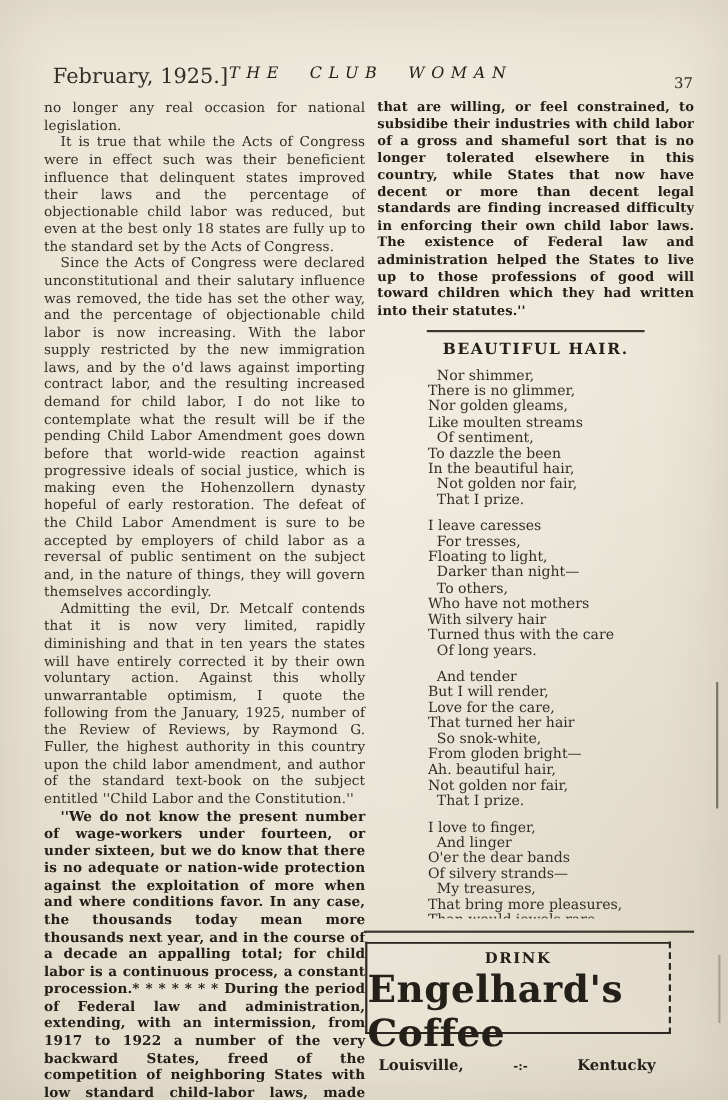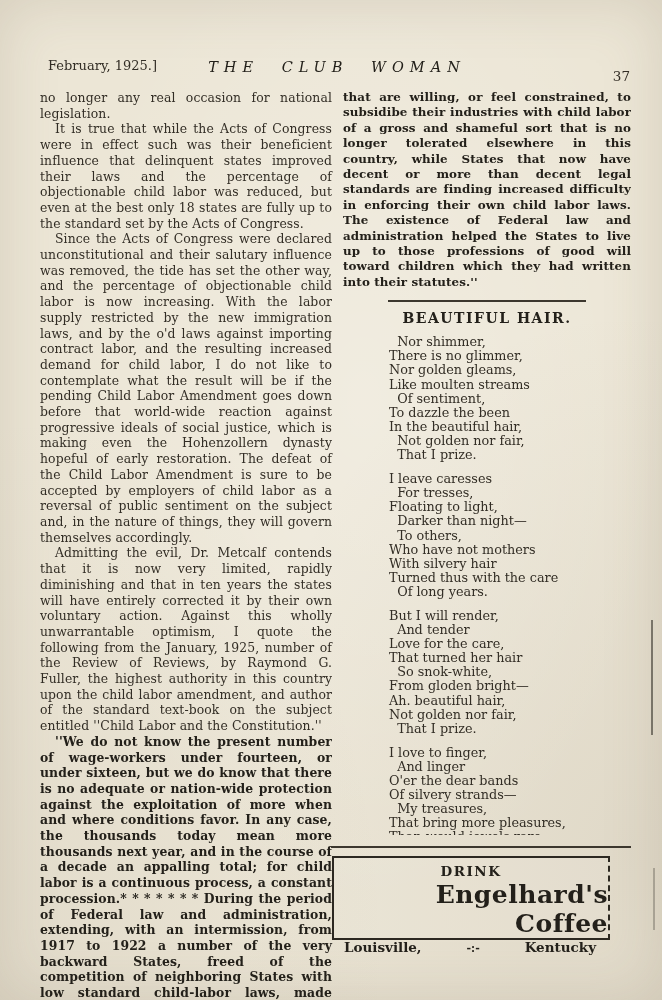--- a/index.html
+++ b/index.html
@@ -18,21 +18,21 @@
     background:
       radial-gradient(ellipse at 55% 40%, rgba(255,255,255,0.25), rgba(0,0,0,0) 60%),
       radial-gradient(ellipse at 95% 85%, rgba(120,105,80,0.10), rgba(0,0,0,0) 45%),
       radial-gradient(ellipse at 5% 95%, rgba(120,105,80,0.08), rgba(0,0,0,0) 40%),
       var(--paper);
     color:var(--ink);
     box-shadow:inset 0 0 60px rgba(110,95,70,0.18);
   }
   
   .header{position:absolute;left:40px;right:28px;top:58px;height:26px;}
-  .header .date{position:absolute;left:8px;top:0;font-size:13px;}
+  .header .date{position:absolute;left:8px;top:0;font-size:19px;}
   .header .title{
     position:absolute;left:0;right:0;top:1px;text-align:center;
     font-style:italic;font-size:14.5px;letter-spacing:6px;word-spacing:12px;
     color:var(--ink-bold);
   }
   .header .pageno{position:absolute;right:4px;top:10px;font-size:13.5px;}
   
   .col{position:absolute;top:90px;}
   .col-left{left:40px;width:292px;}
   .col-right{left:343px;width:288px;height:745px;overflow:hidden;}
@@ -57,21 +57,21 @@
   .ad-box{
     position:absolute;left:332px;top:856px;width:274px;height:80px;
     border:2px solid #2c2821;border-right-style:dashed;
     background:rgba(255,255,255,0.08);
   }
   .ad-drink{
     text-align:center;font-weight:bold;font-size:13.5px;letter-spacing:1.5px;
     margin-top:5px;color:var(--ink-bold);
   }
   .ad-brand{
-    text-align:right;font-weight:bold;font-size:25px;letter-spacing:0.5px;
+    text-align:left;font-weight:bold;font-size:34px;letter-spacing:0.5px;
     margin-top:1px;color:var(--ink-bold);
   }
   .ad-row{
     display:flex;justify-content:space-between;align-items:baseline;
     padding:1px 12px 0 10px;font-weight:bold;font-size:13.5px;color:var(--ink-bold);
   }
   .ad-row .sep{font-size:11px;font-weight:bold;}
   
   .artifact{position:absolute;width:2px;background:rgba(40,36,30,0.55);}
   .artifact.a1{left:651px;top:620px;height:115px;}
@@ -117,22 +117,22 @@
           <div class="poem-line">  For tresses,</div>
           <div class="poem-line">Floating to light,</div>
           <div class="poem-line">  Darker than night—</div>
           <div class="poem-line">  To others,</div>
           <div class="poem-line">Who have not mothers</div>
           <div class="poem-line">With silvery hair</div>
           <div class="poem-line">Turned thus with the care</div>
           <div class="poem-line">  Of long years.</div>
         </div>
         <div class="stanza">
+          <div class="poem-line">  And tender</div>
           <div class="poem-line">But I will render,</div>
-          <div class="poem-line">  And tender</div>
           <div class="poem-line">Love for the care,</div>
           <div class="poem-line">That turned her hair</div>
           <div class="poem-line">  So snok-white,</div>
           <div class="poem-line">From gloden bright—</div>
           <div class="poem-line">Ah. beautiful hair,</div>
           <div class="poem-line">Not golden nor fair,</div>
           <div class="poem-line">  That I prize.</div>
         </div>
         <div class="stanza">
           <div class="poem-line">I love to finger,</div>

